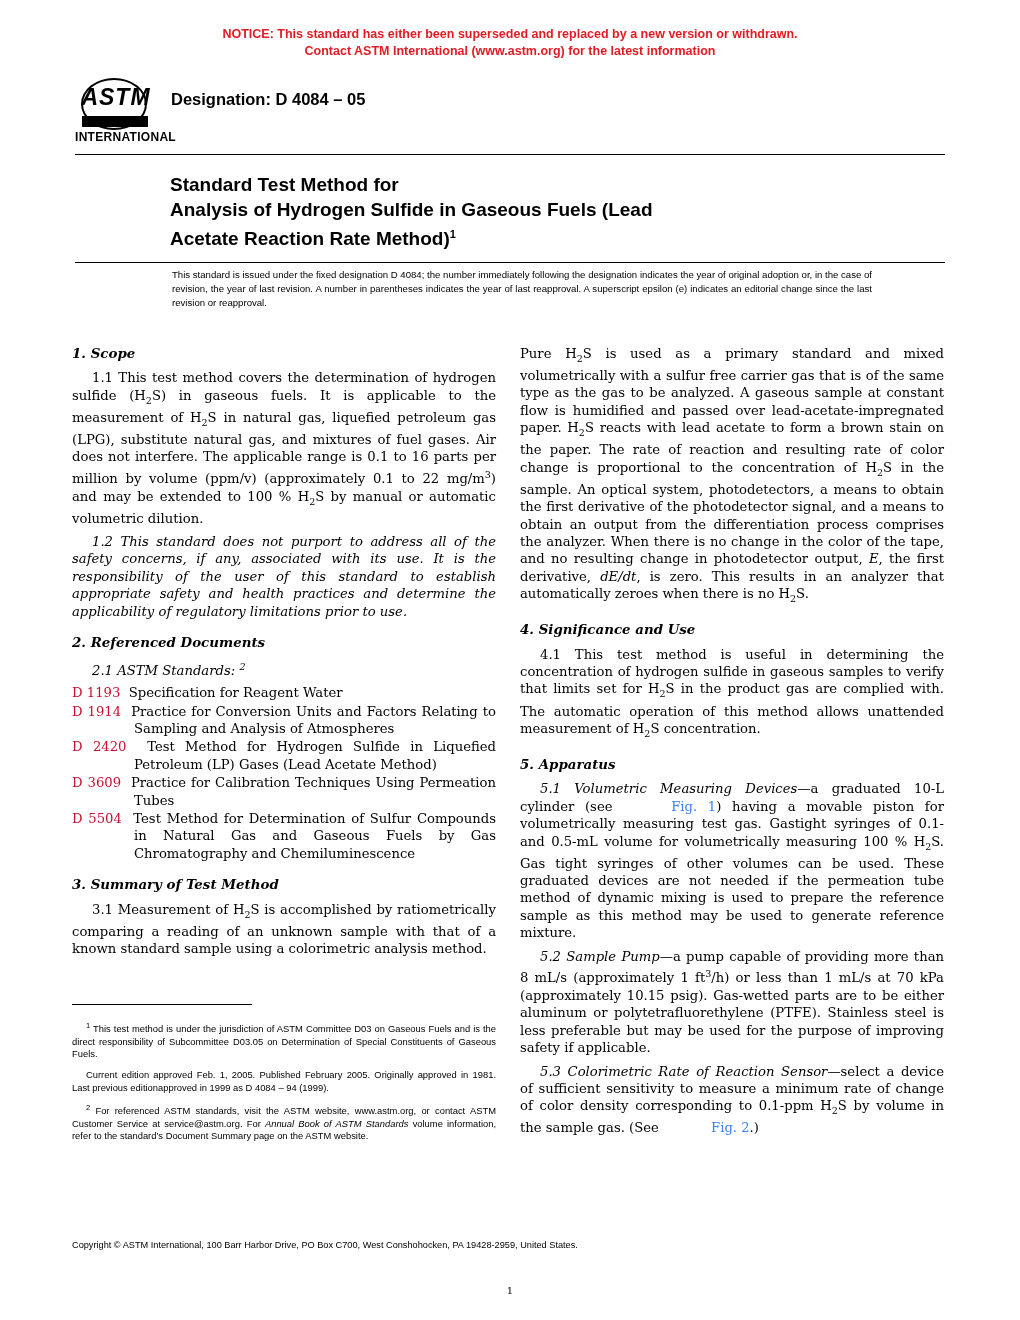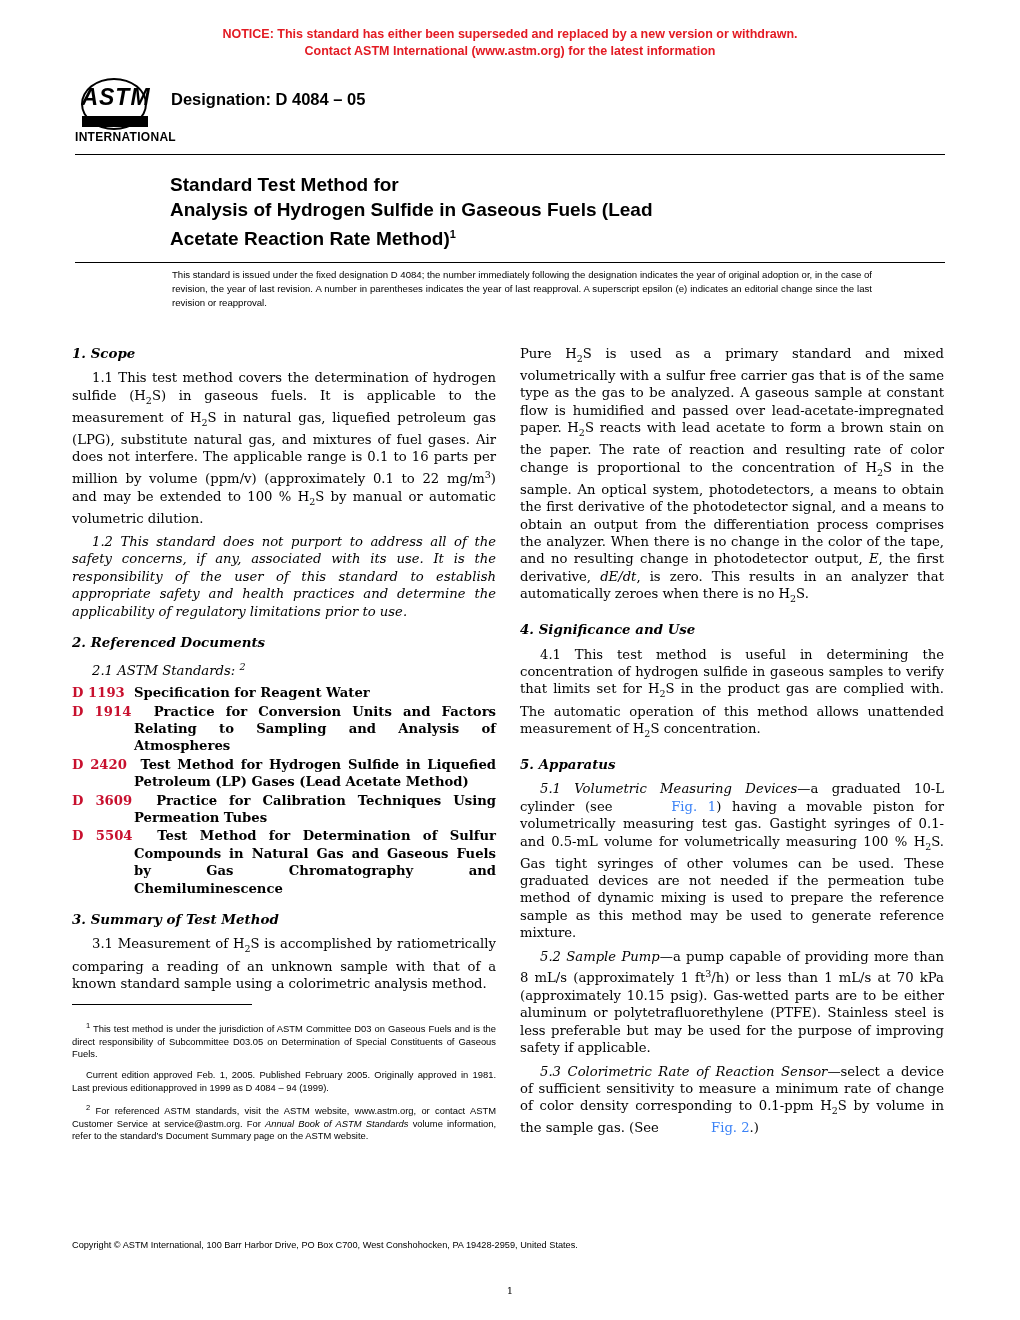--- a/index.html
+++ b/index.html
@@ -167,21 +167,20 @@
   .std-sub {
     font-style: italic;
     text-indent: 20px;
     margin: 0 0 4px 0;
   }
   .std-item {
     margin: 0 0 1px 0;
     padding-left: 62px;
     text-indent: -62px;
     text-align: justify;
-    font-weight: bold;
   }
   .dnum { color: #c8102e; }
   .link { color: #3b82f6; margin-left: 48px; }
 
   
   .footnote-rule {
     position: absolute;
     left: 72px;
     top: 1004px;
     width: 180px;

